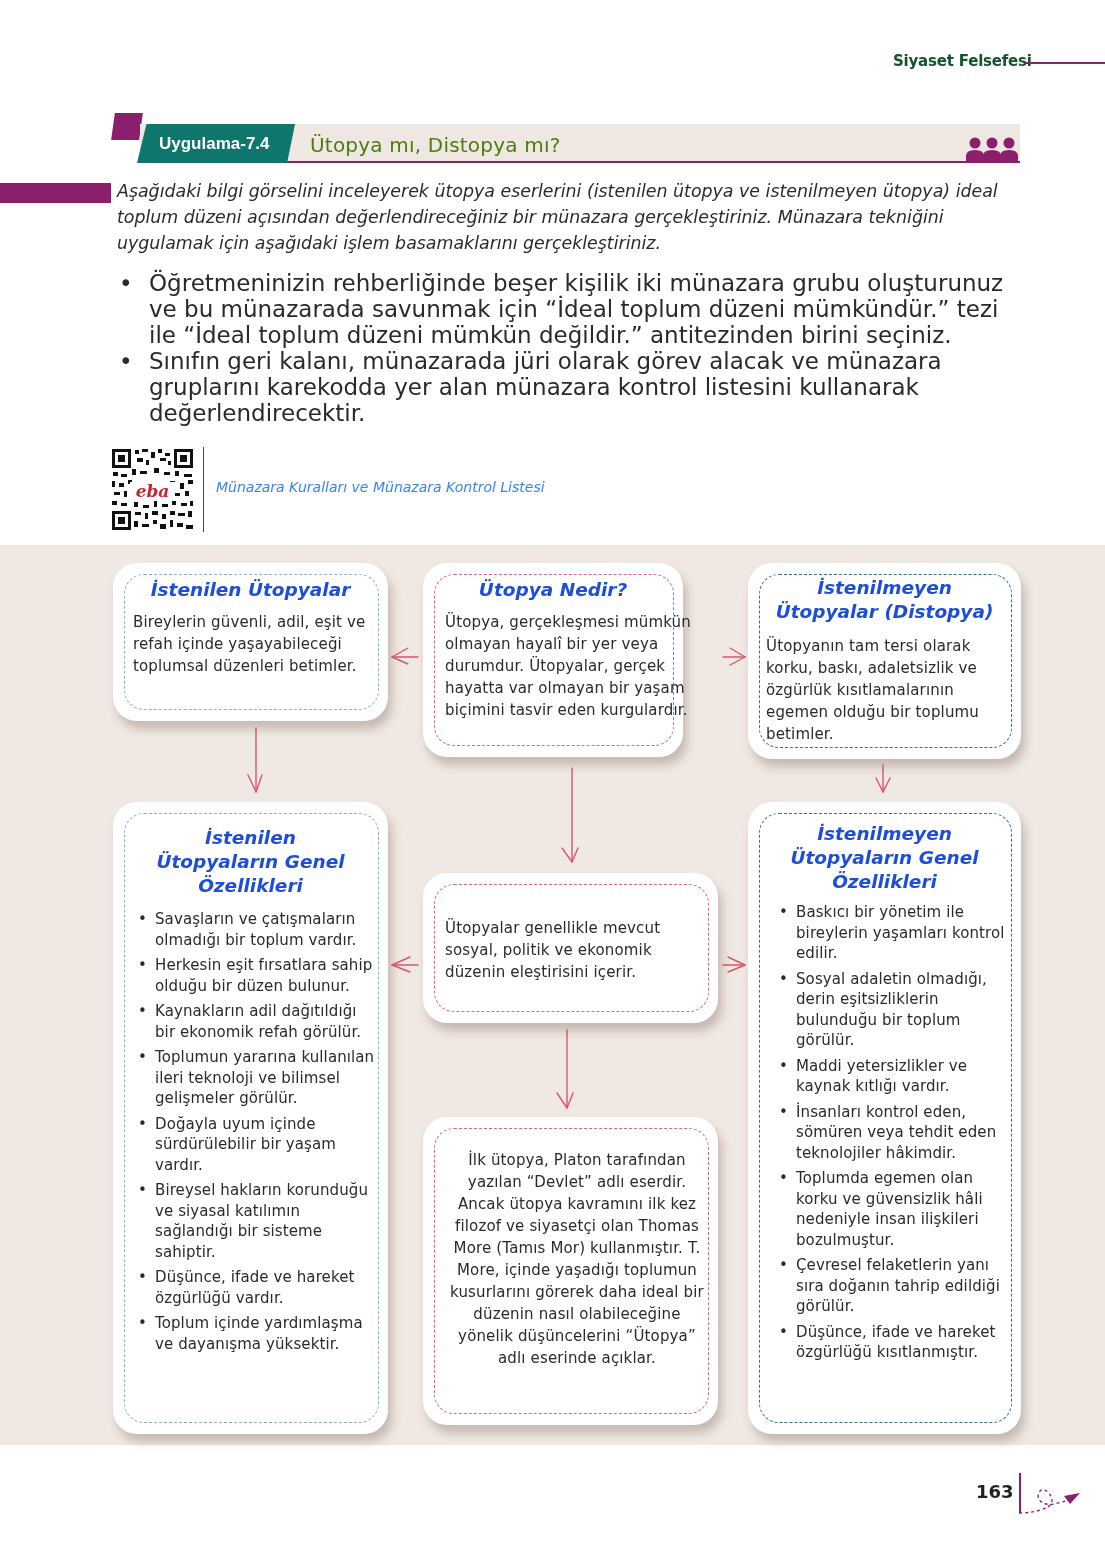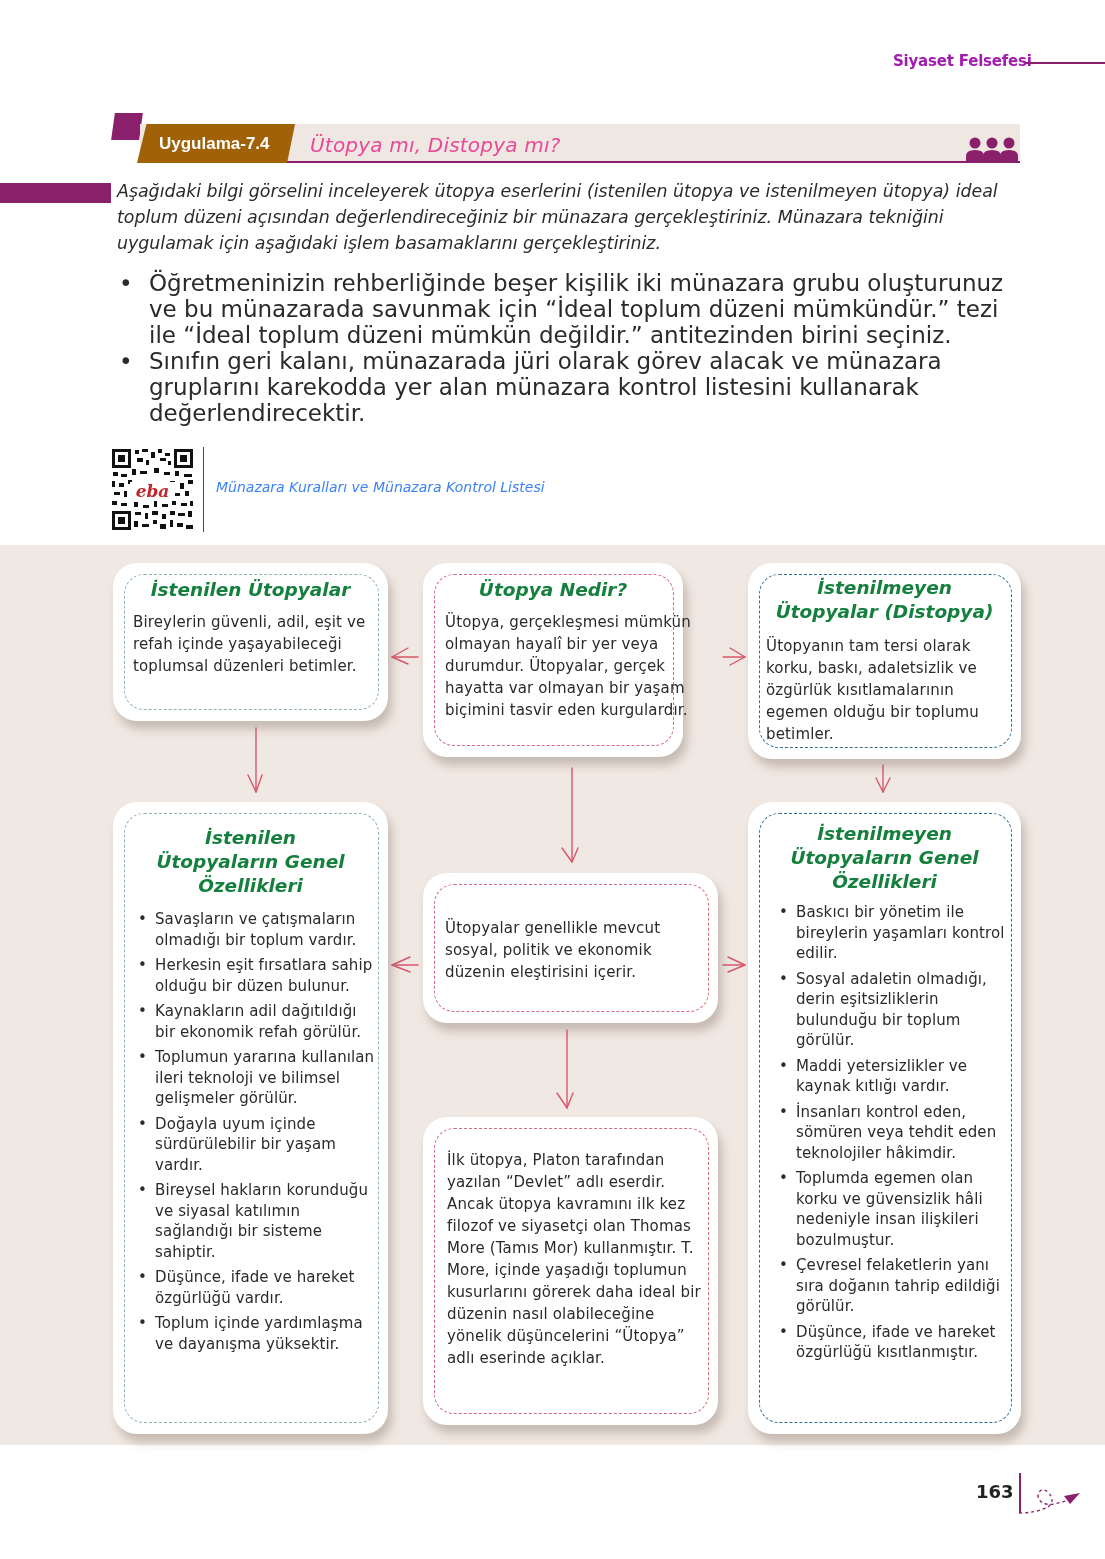--- a/index.html
+++ b/index.html
@@ -1,49 +1,49 @@
 <!DOCTYPE html>
 <html><head>
 <meta charset="utf-8">
 <style>
   * { box-sizing: border-box; margin: 0; padding: 0; }
   html, body { width: 1105px; height: 1559px; background: #ffffff; overflow: hidden; }
   body { position: relative; font-family: "DejaVu Sans", sans-serif; color: #2a2a2a; }
 
   
-  .running-head { position: absolute; top: 52px; left: 893px; font-size: 15px; font-weight: bold; color: #a21caf; letter-spacing: -0.2px; }
+  .running-head { position: absolute; top: 52px; left: 893px; font-size: 15px; font-weight: bold; color: #14532d; letter-spacing: -0.2px; }
   .running-line { position: absolute; top: 62px; left: 1025px; width: 80px; height: 2px; background: #8a1f6b; }
 
   
   .act-square { position: absolute; top: 113px; left: 113px; width: 28px; height: 27px; background: #8a1f6b; transform: skewX(-8deg); }
   .act-band { position: absolute; top: 124px; left: 140px; width: 880px; height: 38px; background: #efe7e1; }
   .act-underline { position: absolute; top: 161px; left: 140px; width: 880px; height: 2px; background: #8a1f6b; }
-  .act-label { position: absolute; top: 124px; left: 137px; width: 158px; height: 39px; background: #a16207; clip-path: polygon(6% 0, 100% 0, 95% 100%, 0 100%); color: #fff; font-family: "Liberation Sans", sans-serif; font-weight: bold; font-size: 17px; display: flex; align-items: center; padding-left: 22px; }
-  .act-title { position: absolute; top: 133px; left: 310px; font-size: 20px; font-style: italic; color: #ec4899; letter-spacing: 0.2px; }
+  .act-label { position: absolute; top: 124px; left: 137px; width: 158px; height: 39px; background: #0f766e; clip-path: polygon(6% 0, 100% 0, 95% 100%, 0 100%); color: #fff; font-family: "Liberation Sans", sans-serif; font-weight: bold; font-size: 17px; display: flex; align-items: center; padding-left: 22px; }
+  .act-title { position: absolute; top: 133px; left: 310px; font-size: 20px; color: #4d7c0f; letter-spacing: 0.2px; }
   .group-icon { position: absolute; top: 137px; left: 966px; width: 52px; height: 26px; }
 
   .intro-bar { position: absolute; top: 183px; left: 0; width: 111px; height: 20px; background: #8a1f6b; }
   .intro { position: absolute; top: 178px; left: 117px; width: 900px; font-size: 17.4px; font-style: italic; line-height: 26px; color: #2a2a2a; }
 
   .bullets { position: absolute; top: 270px; left: 117px; width: 910px; list-style: none; font-size: 23px; line-height: 26px; color: #2a2a2a; }
   .bullets li { position: relative; padding-left: 32px; }
   .bullets li::before { content: "•"; position: absolute; left: 2px; top: 0; }
 
   
   .qr { position: absolute; top: 447px; left: 110px; width: 85px; height: 85px; }
   .qr-divider { position: absolute; top: 447px; left: 203px; width: 1px; height: 85px; background: #8a1f6b; }
   .qr-caption { position: absolute; top: 479px; left: 216px; font-size: 14px; font-style: italic; color: #3b82f6; }
 
   
   .info-bg { position: absolute; top: 545px; left: 0; width: 1105px; height: 900px; background: #f0e8e2; }
   .card { position: absolute; background: #fff; border-radius: 24px; box-shadow: 4px 8px 10px rgba(120,100,90,0.35); }
   .card .inner { position: absolute; inset: 11px 9px 11px 11px; border: 1.2px dashed #8fb3b3; border-radius: 20px; }
   .card.red .inner { border-color: #d46a7c; }
   .card.blue .inner { border-color: #2f6f9a; }
-  .card h3 { font-family: "DejaVu Sans", sans-serif; font-weight: bold; font-style: italic; color: #15803d; text-align: center; font-size: 18.5px; line-height: 24px; }
+  .card h3 { font-family: "DejaVu Sans", sans-serif; font-weight: bold; font-style: italic; color: #1d4ed8; text-align: center; font-size: 18.5px; line-height: 24px; }
   .card p { font-size: 15px; line-height: 22px; color: #2a2a2a; letter-spacing: 0.15px; }
   .card ul { list-style: none; font-size: 15px; line-height: 20.5px; color: #2a2a2a; }
   .card ul li { position: relative; padding-left: 20px; margin-bottom: 5px; letter-spacing: 0.1px; }
   .card ul li::before { content: "•"; position: absolute; left: 3px; }
 
   .arrow { position: absolute; overflow: visible; }
 
   .page-num { position: absolute; top: 1481px; left: 976px; font-size: 18px; font-weight: bold; color: #222; }
   .page-div { position: absolute; top: 1473px; left: 1019px; width: 1.5px; height: 40px; background: #8a1f6b; }
   .page-deco { position: absolute; top: 1470px; left: 1018px; width: 70px; height: 50px; overflow: visible; }
@@ -238,21 +238,21 @@
     <li>Maddi yetersizlikler ve kaynak kıtlığı vardır.</li>
     <li>İnsanları kontrol eden, sömüren veya tehdit eden teknolojiler hâkimdir.</li>
     <li>Toplumda egemen olan korku ve güvensizlik hâli nedeniyle insan ilişkileri bozulmuştur.</li>
     <li>Çevresel felaketlerin yanı sıra doğanın tahrip edildiği görülür.</li>
     <li>Düşünce, ifade ve hareket özgürlüğü kısıtlanmıştır.</li>
   </ul>
 </div>
 
 <div class="card red" style="left:423px;top:1117px;width:295px;height:308px;">
   <div class="inner"></div>
-  <p style="position:absolute;top:32px;left:24px;width:260px;line-height:22px;">İlk ütopya, Platon tarafından yazılan “Devlet” adlı eserdir. Ancak ütopya kavramını ilk kez filozof ve siyasetçi olan Thomas More (Tamıs Mor) kullanmıştır. T. More, içinde yaşadığı toplumun kusurlarını görerek daha ideal bir düzenin nasıl olabileceğine yönelik düşüncelerini “Ütopya” adlı eserinde açıklar.</p>
+  <p style="position:absolute;top:32px;left:24px;width:260px;line-height:22px;text-align:center;">İlk ütopya, Platon tarafından yazılan “Devlet” adlı eserdir. Ancak ütopya kavramını ilk kez filozof ve siyasetçi olan Thomas More (Tamıs Mor) kullanmıştır. T. More, içinde yaşadığı toplumun kusurlarını görerek daha ideal bir düzenin nasıl olabileceğine yönelik düşüncelerini “Ütopya” adlı eserinde açıklar.</p>
 </div>
 
 <div class="page-num">163</div>
 <div class="page-div"></div>
 <svg class="page-deco" viewBox="0 0 70 50">
   <path d="M1 43 Q18 43 30 37 Q38 31 30 22 Q22 16 20 26 Q22 36 36 34 L48 31" stroke="#8a1f6b" stroke-width="1.3" fill="none" stroke-dasharray="3 3"></path>
   <path d="M46 26 L62 23 L52 34 Z" fill="#8a1f6b"></path>
 </svg>
 
 </body></html>

